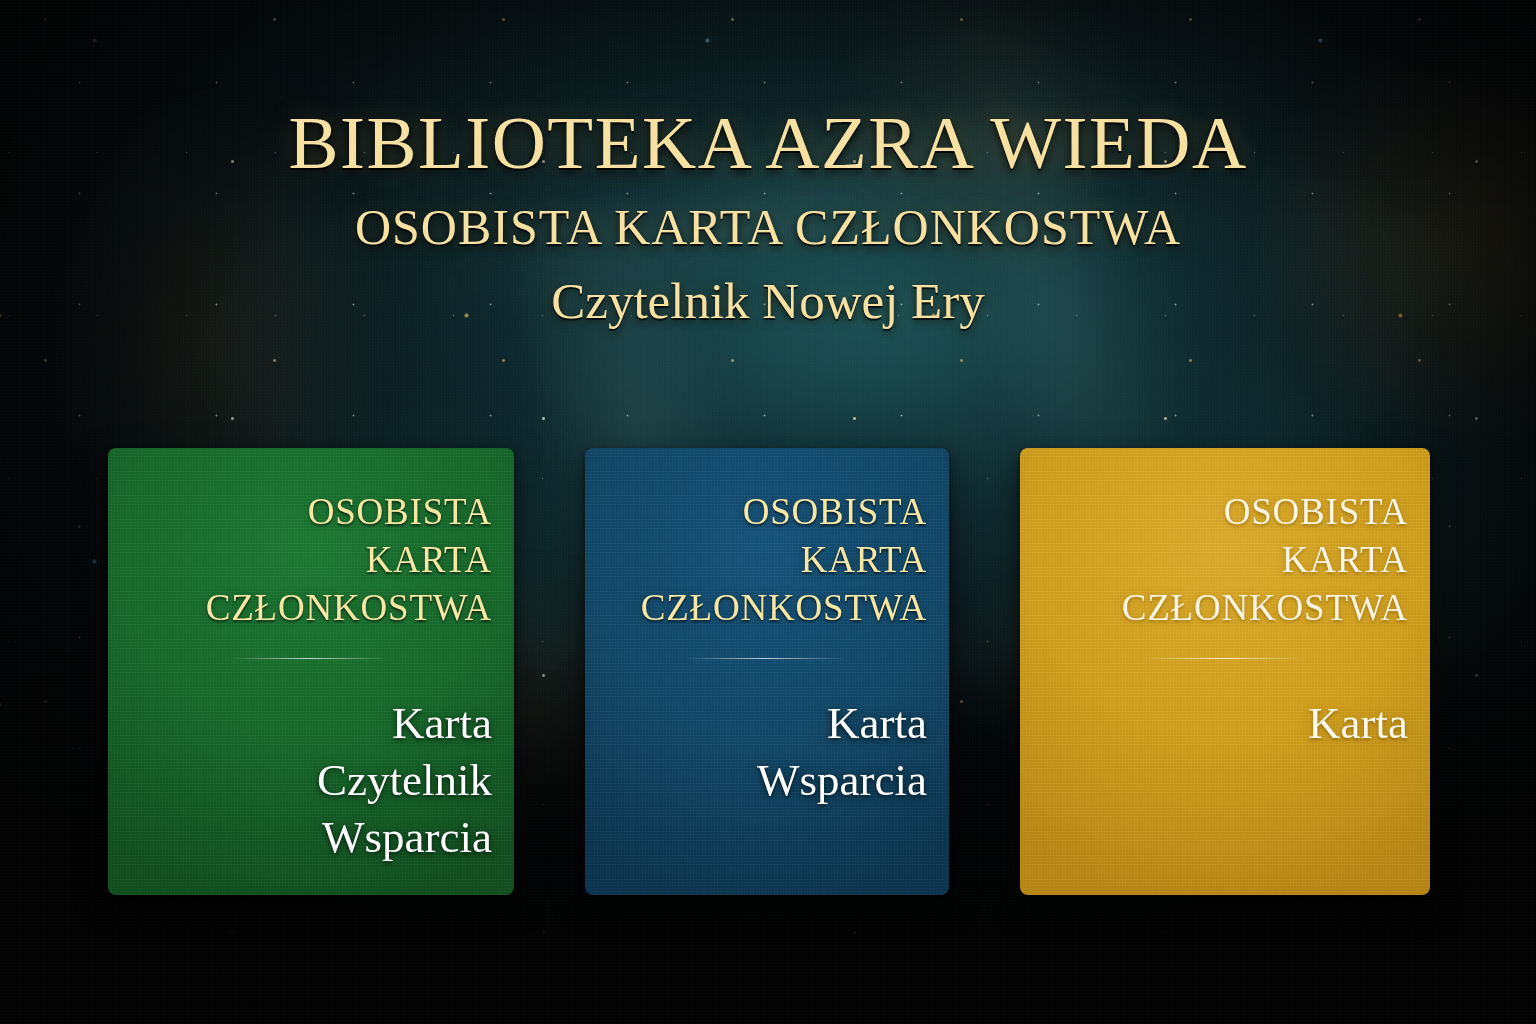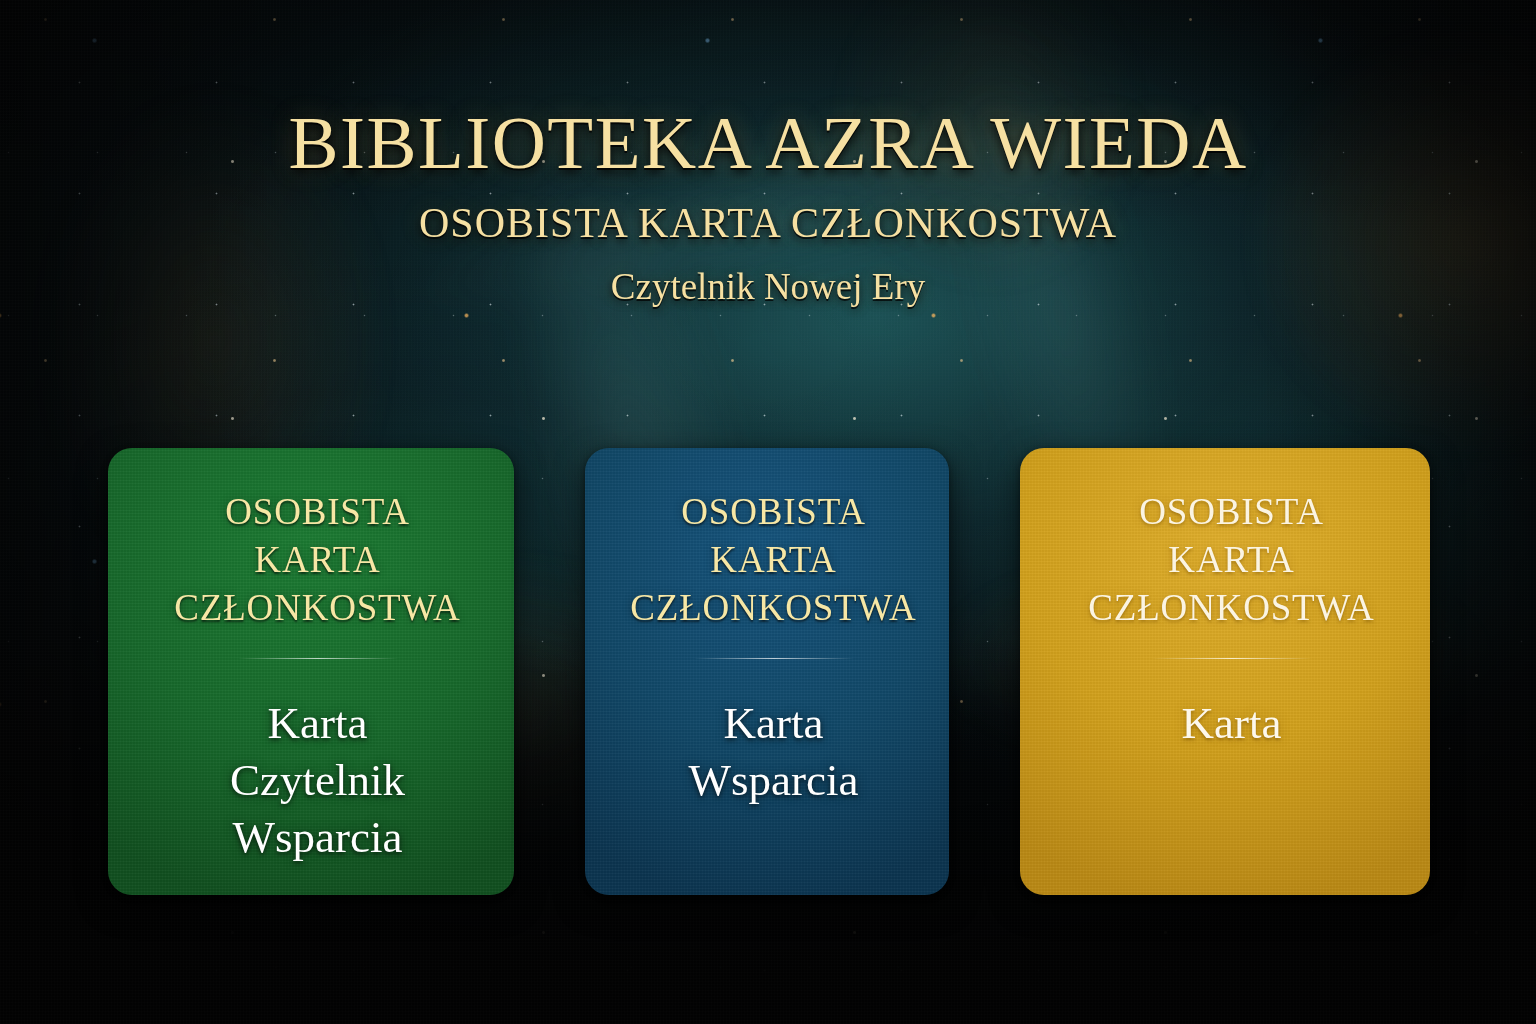--- a/index.html
+++ b/index.html
@@ -140,36 +140,36 @@
     text-shadow:
       0 2px 0 rgba(0,0,0,0.75),
       0 4px 10px rgba(0,0,0,0.85),
       0 0 26px rgba(214,168,70,0.28);
     white-space: nowrap;
   }
 
   .title-sub {
     margin: 0;
     padding-top: 22px;
-    font-size: 42px;
+    font-size: 50px;
     line-height: 1.0;
     letter-spacing: 1px;
     font-weight: 400;
     color: #f6e0a2;
     text-shadow:
       0 2px 0 rgba(0,0,0,0.7),
       0 4px 9px rgba(0,0,0,0.8),
       0 0 22px rgba(214,168,70,0.24);
     white-space: nowrap;
   }
 
   .title-tag {
     margin: 0;
     padding-top: 24px;
-    font-size: 37px;
+    font-size: 51px;
     line-height: 1.0;
     font-weight: 400;
     color: #f6e0a2;
     text-shadow:
       0 2px 0 rgba(0,0,0,0.7),
       0 3px 8px rgba(0,0,0,0.8),
       0 0 18px rgba(214,168,70,0.2);
     white-space: nowrap;
   }
 
@@ -181,24 +181,24 @@
     width: 1322px;
     height: 447px;
     display: flex;
     justify-content: space-between;
     align-items: stretch;
     z-index: 6;
   }
 
   .card {
     position: relative;
-    border-radius: 24px;
+    border-radius: 8px;
     box-sizing: border-box;
-    padding: 40px 5px 0 18px;
-    text-align: center;
+    padding: 40px 22px 0 18px;
+    text-align: right;
     overflow: hidden;
     box-shadow:
       0 10px 30px rgba(0,0,0,0.55),
       0 2px 6px rgba(0,0,0,0.45);
   }
   .card::after {
     
     content: "";
     position: absolute;
     inset: 0;

